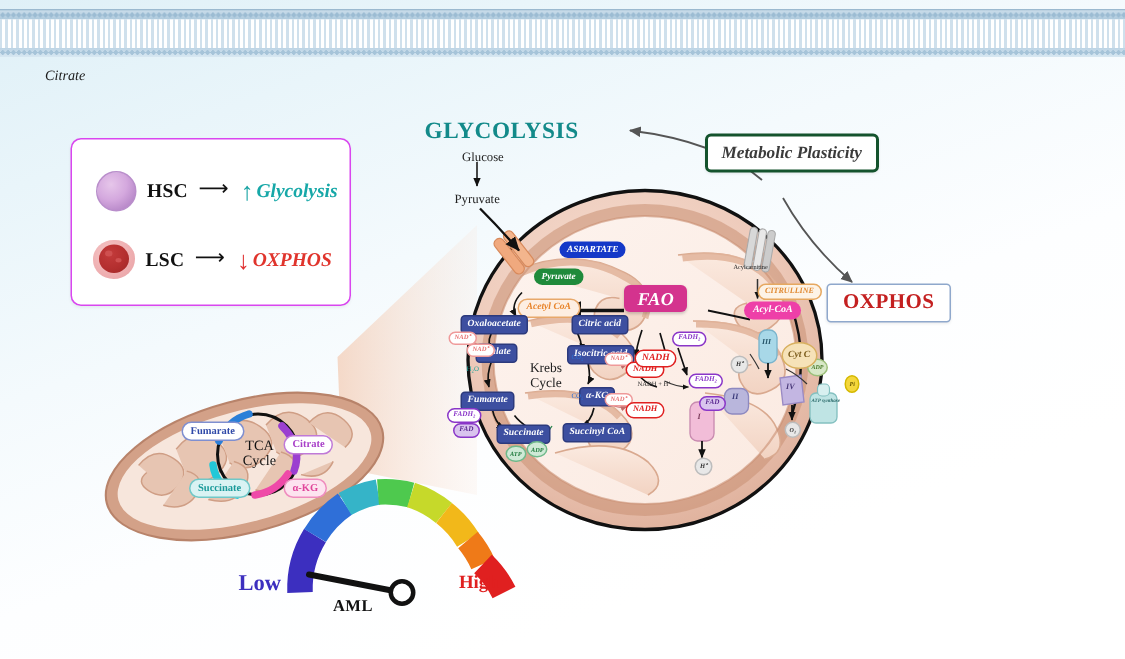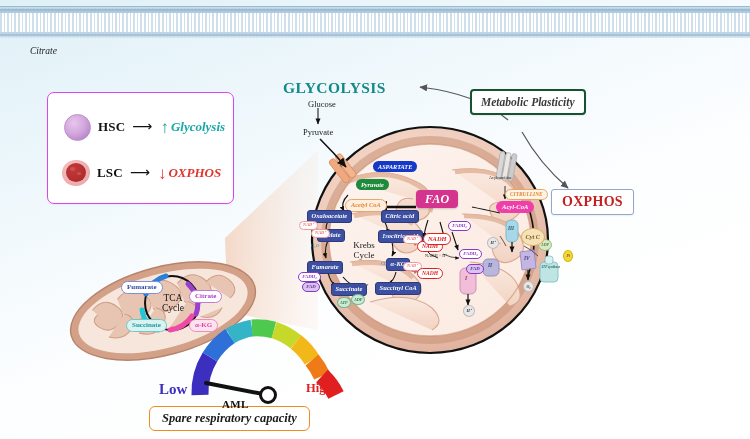--- a/index.html
+++ b/index.html
@@ -429,21 +429,20 @@
   <div class="chip" style="left:488px;top:263px;font-size:5.4px;color:#3a3a7a;font-weight:bold;">II</div>
   <div class="chip" style="left:508px;top:226px;font-size:5.2px;color:#26566a;font-weight:bold;">III</div>
   <div class="chip" style="left:524px;top:256px;font-size:5.4px;color:#4a3a7a;font-weight:bold;">IV</div>
   <div class="chip" style="left:541px;top:266px;font-size:3.4px;color:#2a6a6a;font-weight:bold;width:16px;text-align:center;line-height:1.05;">ATP synthase</div>
   <div class="chip chip-hplus" style="left:487px;top:237px;">H⁺</div>
   <div class="chip chip-hplus" style="left:463px;top:305px;">H⁺</div>
   <div class="chip chip-o2" style="left:523px;top:281px;">O₂</div>
 
   <div class="box-plast">Metabolic Plasticity</div>
   <div class="box-oxphos">OXPHOS</div>
-  <div class="box-src">Spare respiratory capacity</div>
 
   <div class="tca-chip tca-fum" style="left:121px;top:281px;">Fumarate</div>
   <div class="tca-chip tca-cit" style="left:189px;top:290px;">Citrate</div>
   <div class="tca-chip tca-suc" style="left:126px;top:319px;">Succinate</div>
   <div class="tca-chip tca-akg" style="left:189px;top:319px;">α-KG</div>
   <div class="tca-center" style="left:153px;top:293px;width:40px;">
     <span>TCA</span><br>
     <span>Cycle</span>
   </div>
 

